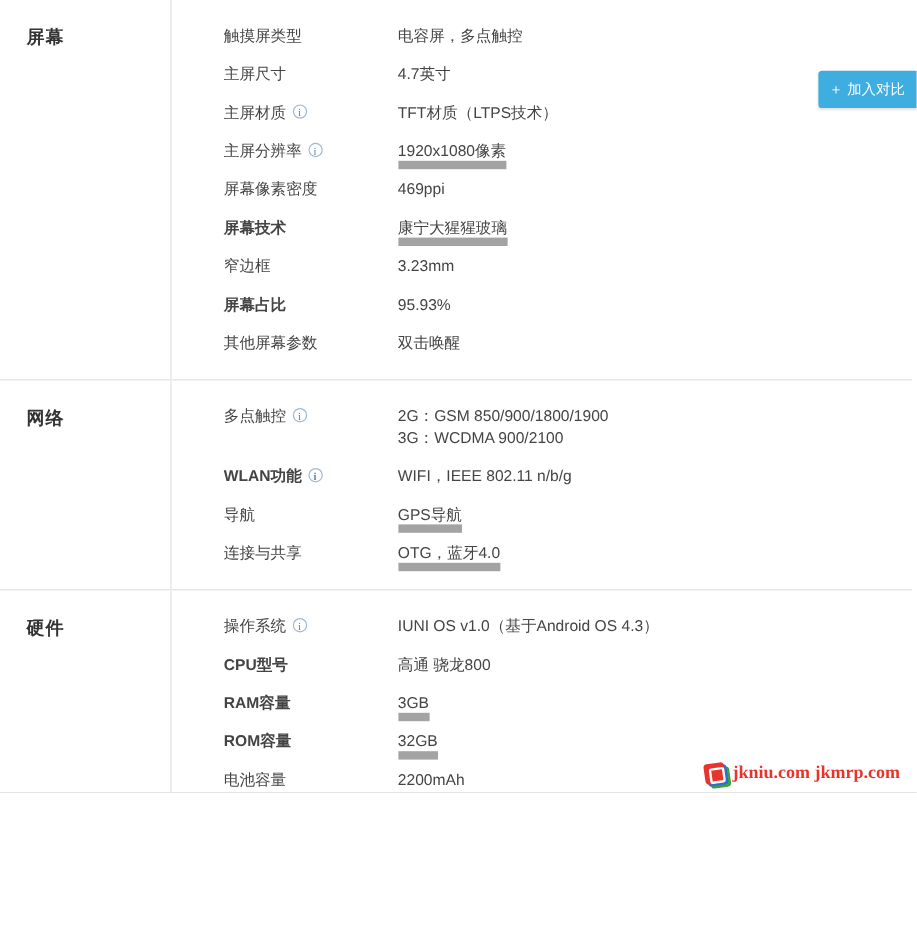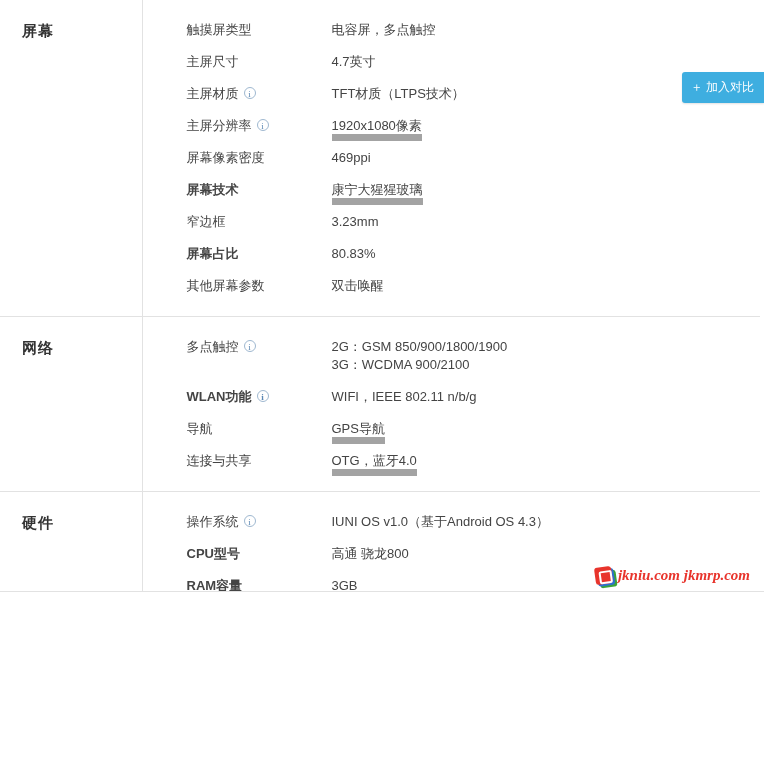--- a/index.html
+++ b/index.html
@@ -4,21 +4,21 @@
 <style>
   * { box-sizing: border-box; }
   html, body {
     margin: 0; padding: 0;
     background: #ffffff;
     font-family: "Liberation Sans", "DejaVu Sans", sans-serif;
   }
   .page {
     position: relative;
     width: 764px;
-    height: 592px;
+    height: 661px;
     background: #fff;
     overflow: hidden;
   }
   .spec-table {
     width: 760px;
     border-collapse: collapse;
     table-layout: fixed;
   }
   .section-row > td {
     border-top: 1px solid #e2e2e2;
@@ -77,21 +77,21 @@
     font-size: 9px;
     text-align: center;
     font-style: normal;
     vertical-align: 1px;
     margin-left: 5px;
     font-family: "Liberation Serif", serif;
   }
   .compare-btn {
     position: absolute;
     right: 0px;
-    top: 72px;
+    top: 59px;
     background: #3eaee0;
     color: #fff;
     font-size: 12px;
     padding: 7px 10px 7px 9px;
     border-radius: 3px 0 0 3px;
     cursor: pointer;
     white-space: nowrap;
     box-shadow: 0 1px 2px rgba(0,0,0,0.12);
   }
   .watermark {
@@ -114,21 +114,20 @@
     content: "";
     position: absolute;
     left: 4px; top: 4px;
     width: 9px; height: 9px;
     border: 2px solid #fff;
     border-radius: 2px;
   }
   .wm-text {
     color: #e8342c;
     font-size: 15px;
-    font-style: italic;
     font-weight: bold;
     font-family: "Liberation Serif", serif;
   }
   .bottom-rule {
     position: absolute;
     left: 0; right: 0; bottom: 0;
     border-top: 1px solid #e2e2e2;
   }
 </style>
 </head>
@@ -166,21 +165,21 @@
                 <tr>
                   <td class="k bold"><span>屏幕技术</span></td>
                   <td class="v"><span class="u">康宁大猩猩玻璃</span></td>
                 </tr>
                 <tr>
                   <td class="k"><span>窄边框</span></td>
                   <td class="v"><span>3.23mm</span></td>
                 </tr>
                 <tr>
                   <td class="k bold"><span>屏幕占比</span></td>
-                  <td class="v"><span>80.83%</span></td>
+                  <td class="v"><span>95.93%</span></td>
                 </tr>
                 <tr>
                   <td class="k"><span>其他屏幕参数</span></td>
                   <td class="v"><span>双击唤醒</span></td>
                 </tr>
               </tbody>
             </table>
           </td>
         </tr>
         <tr class="section-row">

